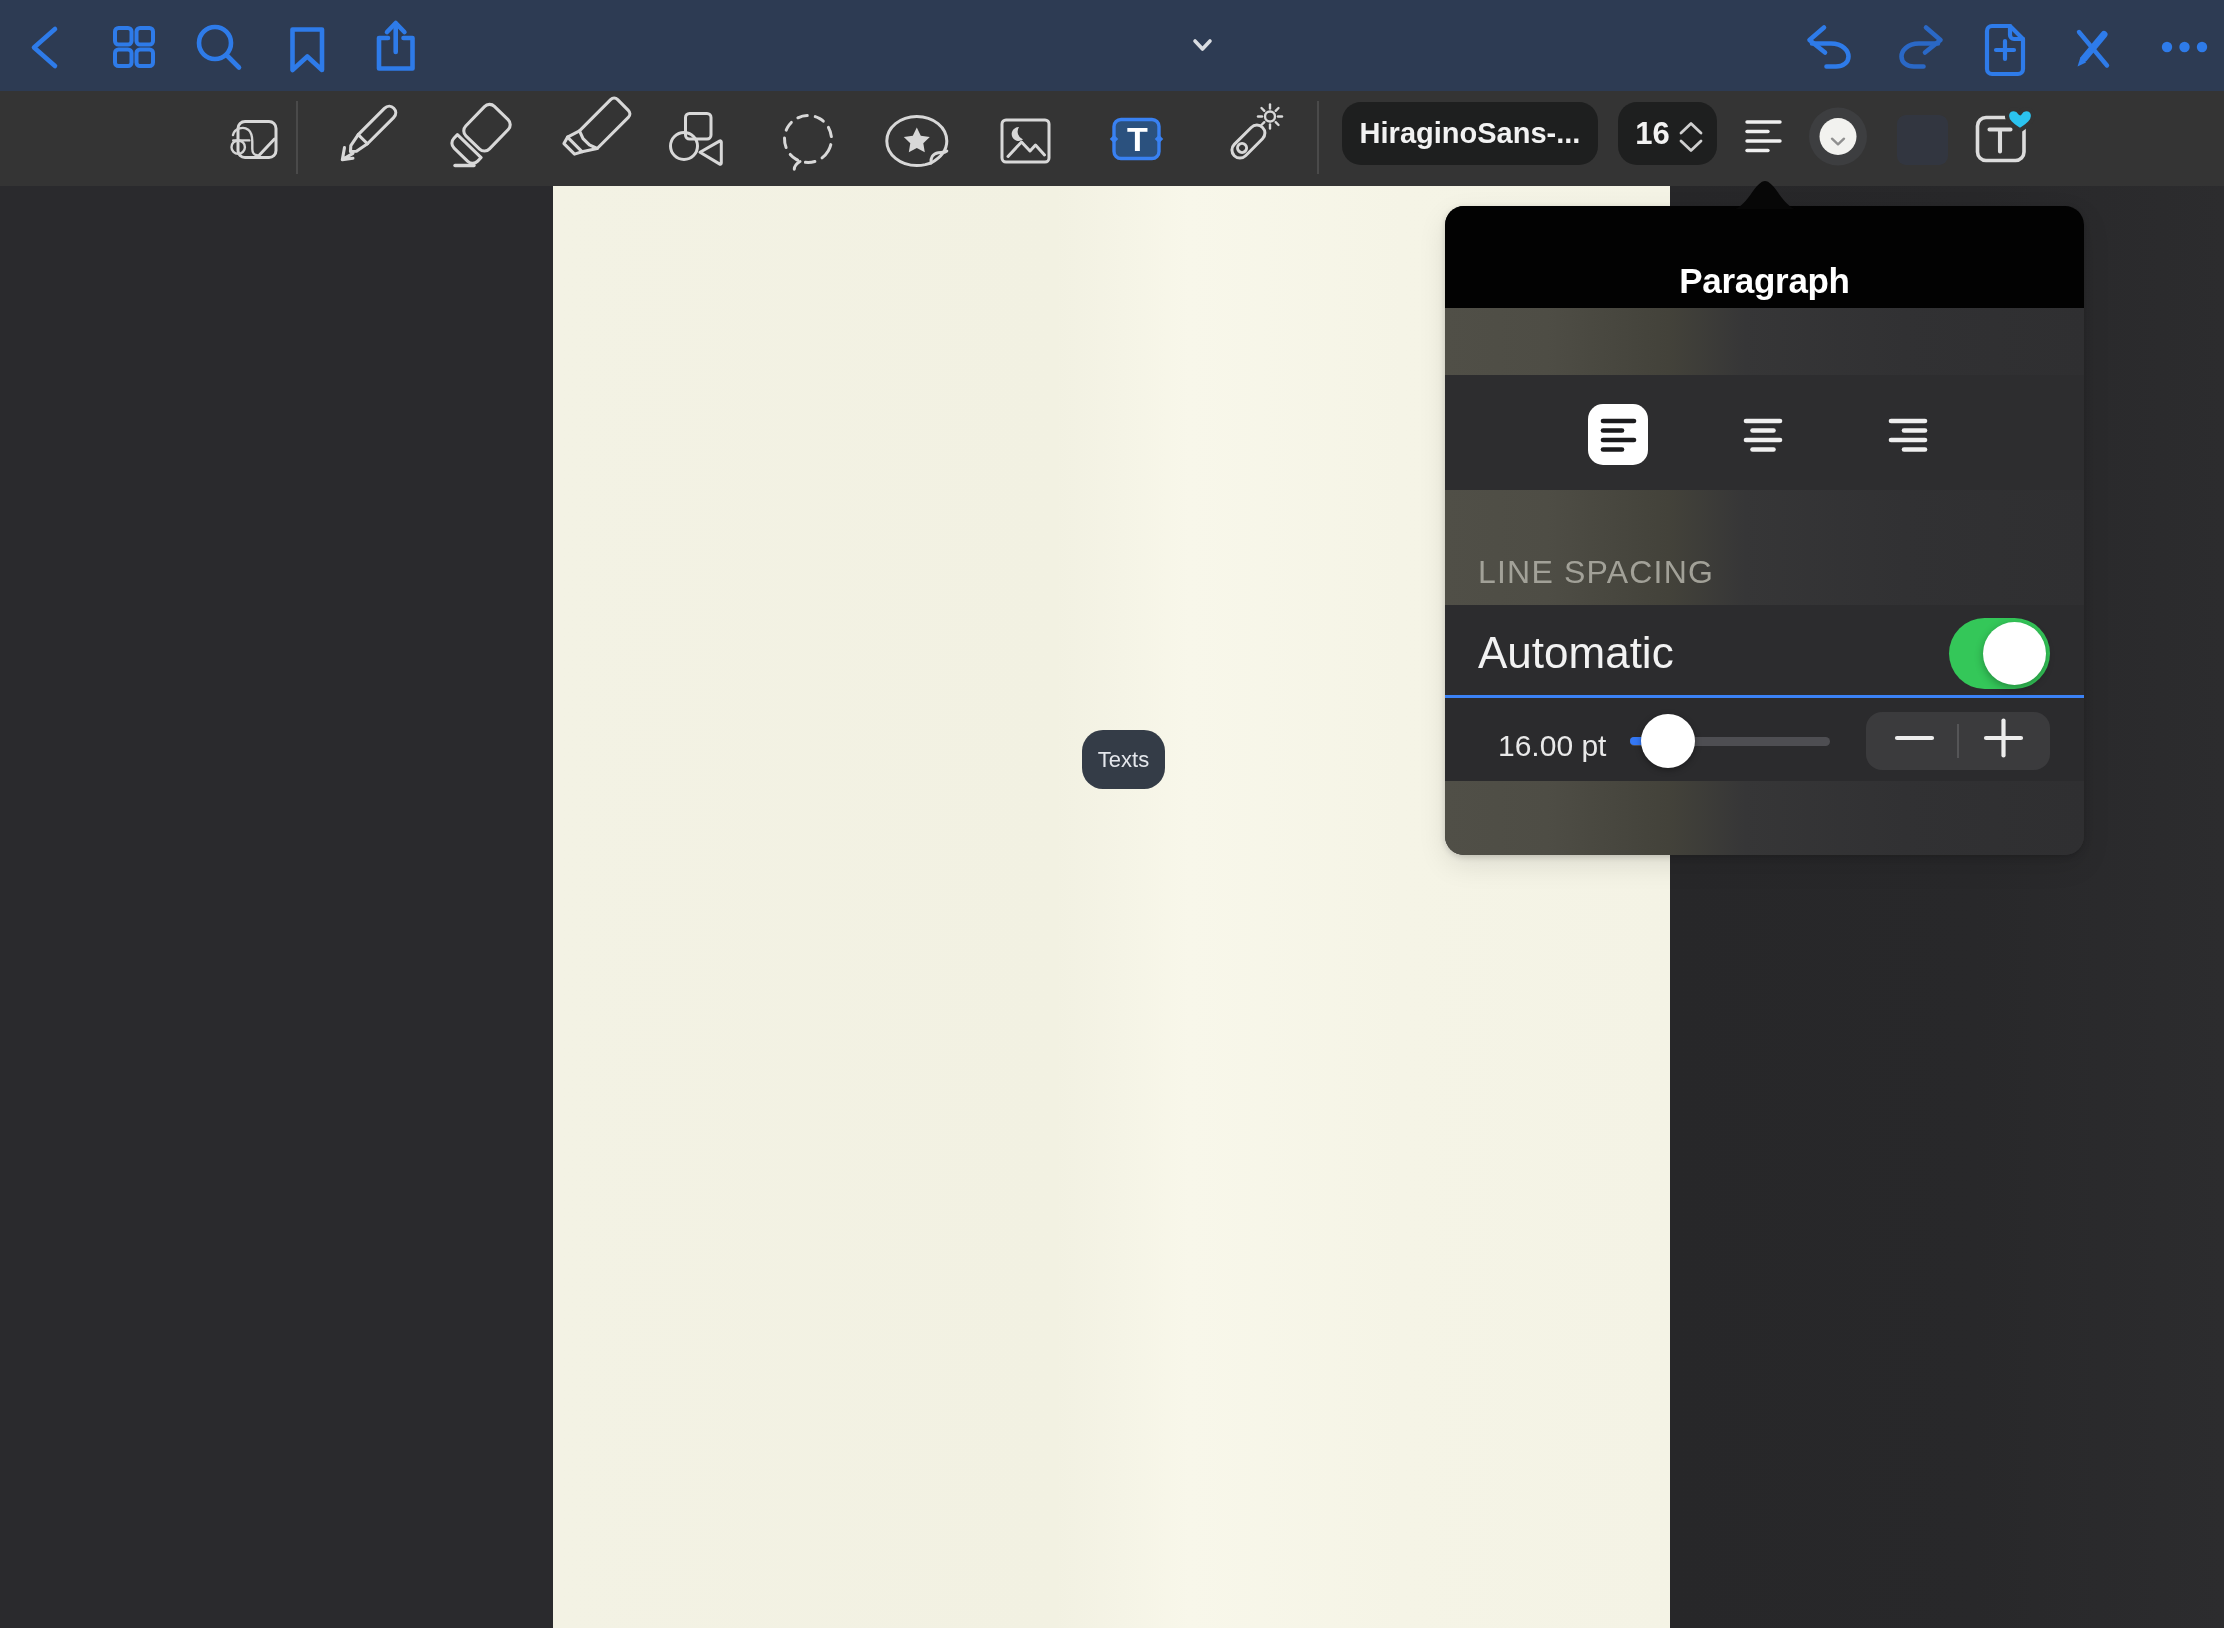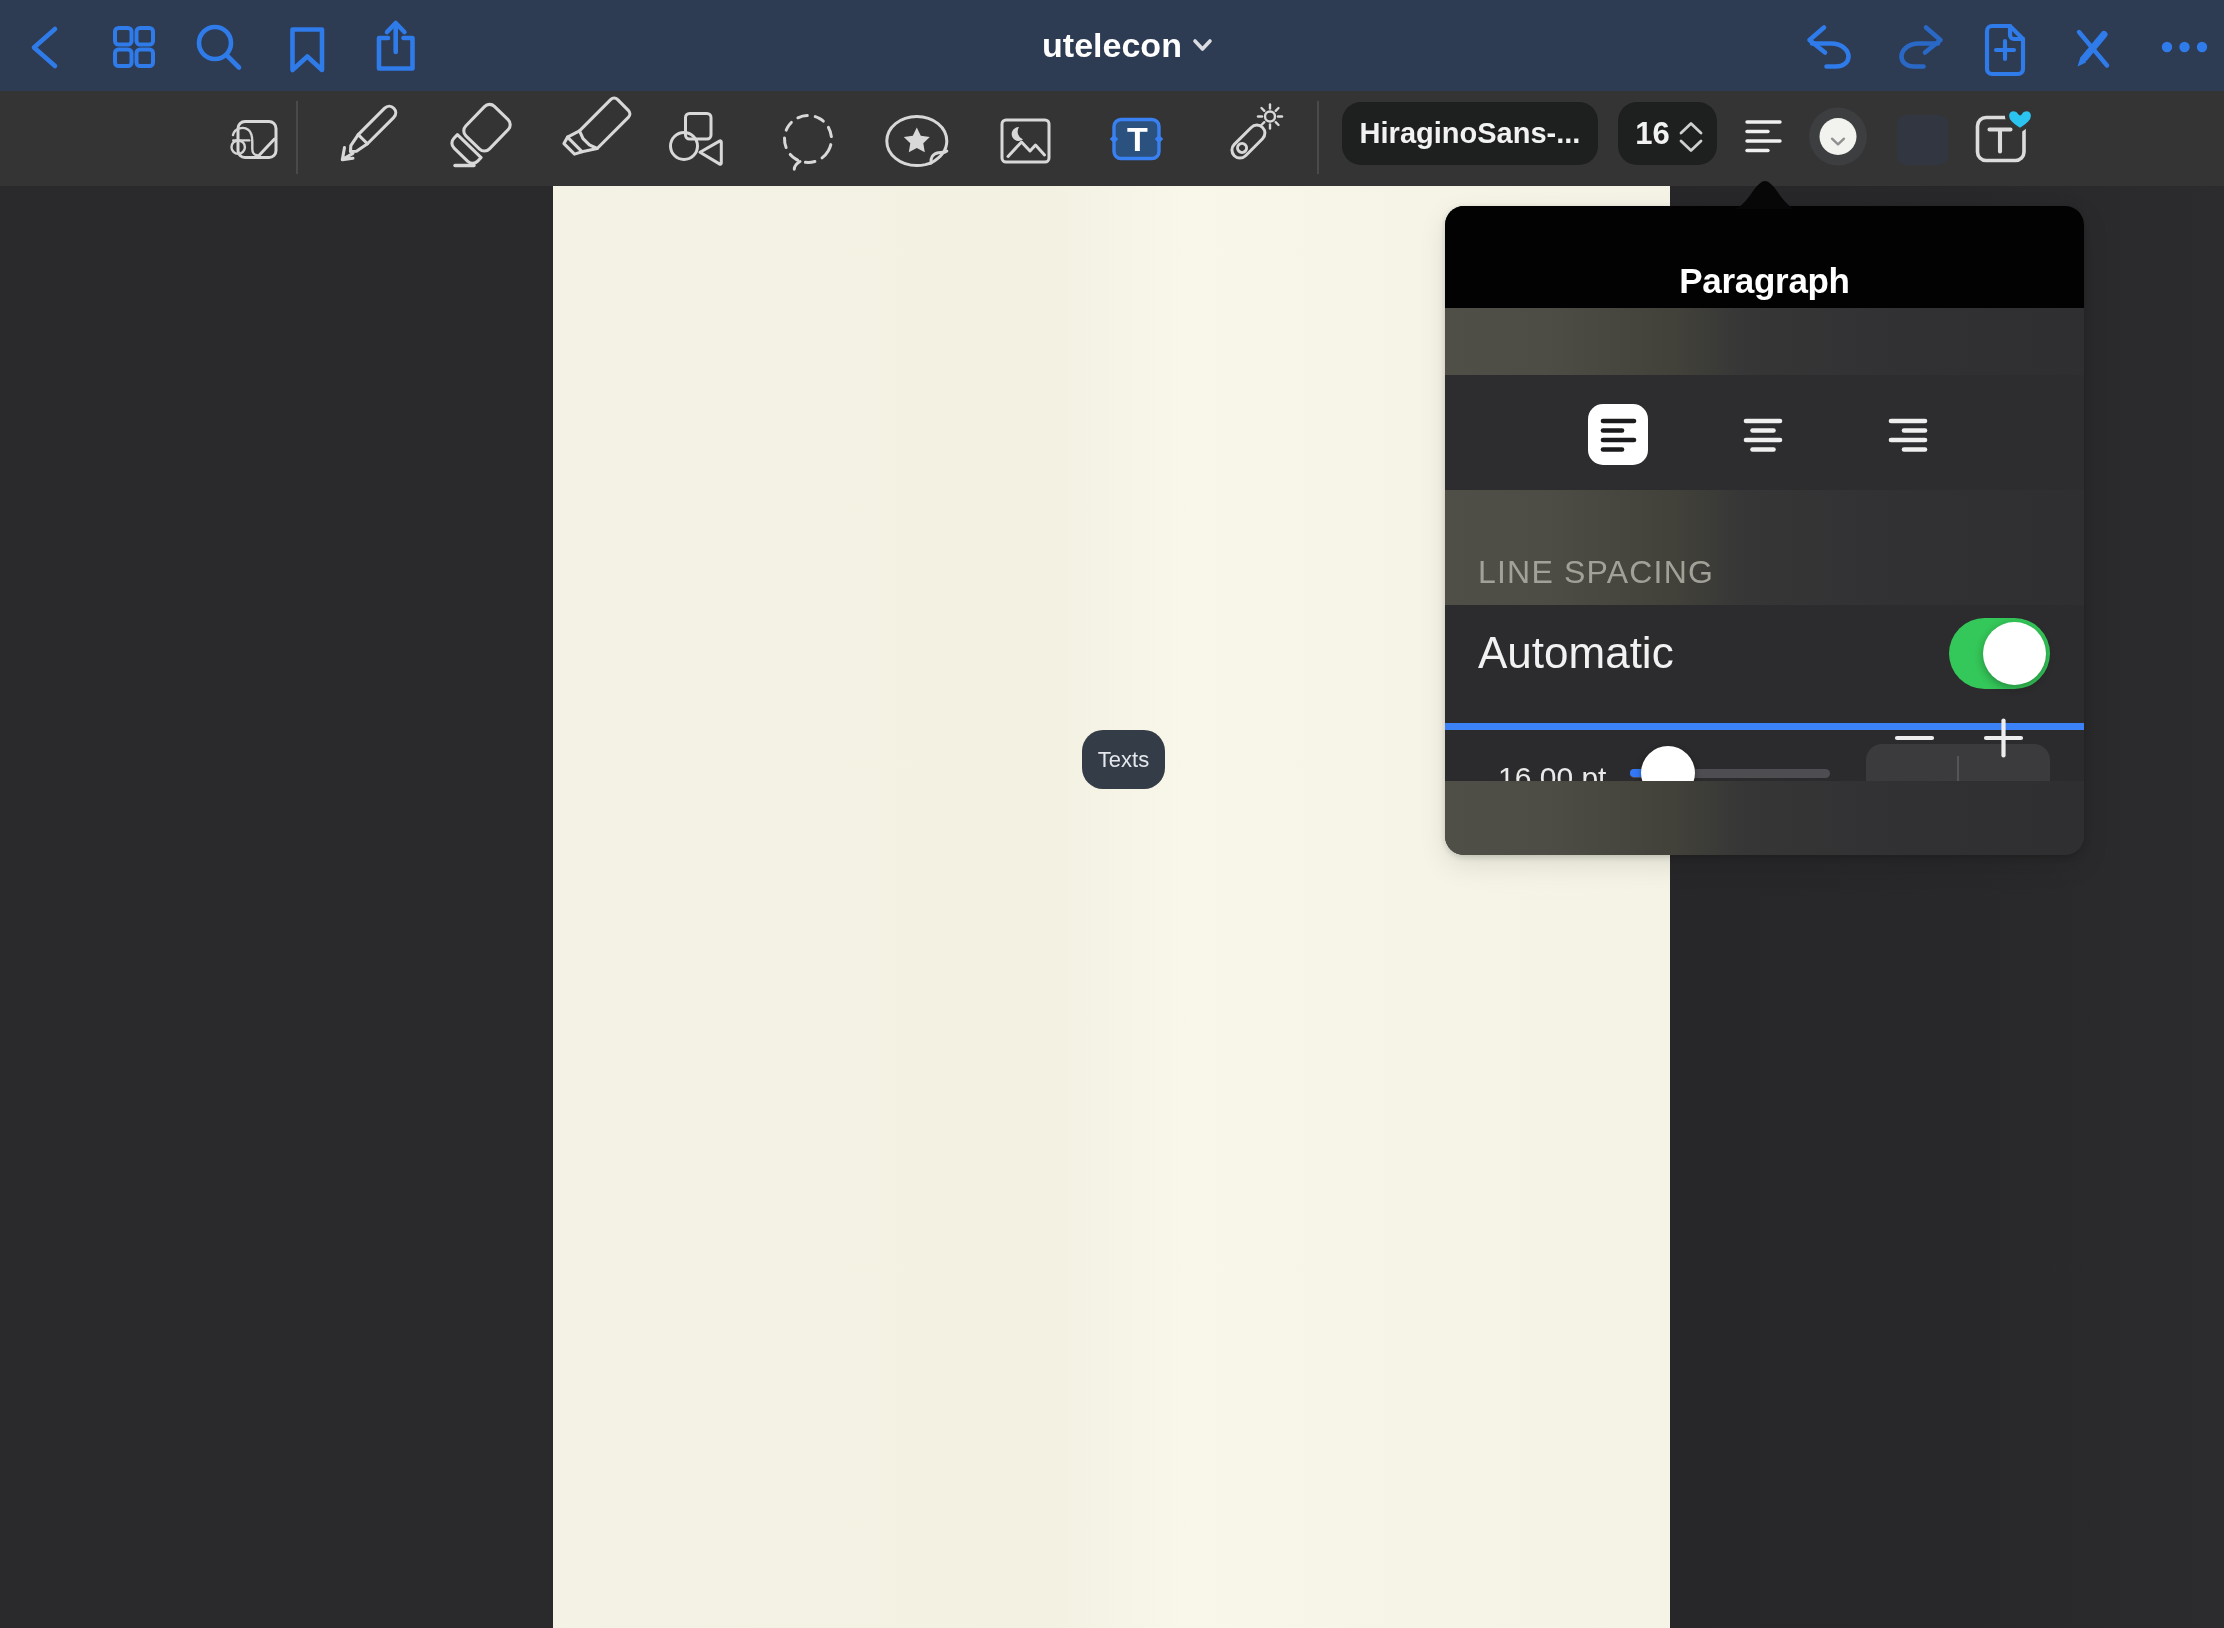--- a/index.html
+++ b/index.html
@@ -36,21 +36,21 @@
   #pheader { top:0; height:102px; background:#020202; color:#FFFFFF; }
   #pheader span { display:block; text-align:center; font-size:35px; font-weight:600; line-height:102px; letter-spacing:-0.3px;margin-top:24px; }
   #spA { top:102px; height:67px;
     background:linear-gradient(90deg,#504F47 0%,#4E4D45 16%,#43423A 35%,#363637 47%,#313133 72%,#2F2F31 100%); }
   #alignrow { top:169px; height:115px; background:#2D2D2F; }
   #spB { top:284px; height:115px;
     background:linear-gradient(90deg,#504F47 0%,#4E4D45 16%,#43423A 35%,#363637 47%,#313133 72%,#2F2F31 100%); }
   #spB .lbl { position:absolute; left:33px; bottom:14px; color:#A2A198; font-size:32px; letter-spacing:1.2px; }
   #autorow { top:399px; height:90px; background:#2C2C2E; color:#F2F2F2; }
   #autorow .txt { position:absolute; left:33px; top:23px; font-size:44px; }
-  #sliderrow { top:517px; height:86px; background:#2B2B2D; border-top:7px solid #3b82f6; }
+  #sliderrow { top:489px; height:86px; background:#2B2B2D; border-top:3px solid #3b82f6; }
   #sliderrow .val { position:absolute; left:53px; top:31px; font-size:30px; color:#E9E9E9; }
   #spC { top:575px; height:74px;
     background:linear-gradient(90deg,#504F47 0%,#4E4D45 16%,#43423A 35%,#363637 47%,#313133 72%,#2F2F31 100%); }
 
   
   #toggle { position:absolute; left:504px; top:13px; width:101px; height:71px;
     background:#34C759; border-radius:36px; }
   #toggle .knob { position:absolute; right:4px; top:4px; width:63px; height:63px;
     background:#FFFFFF; border-radius:50%; box-shadow:0 3px 8px rgba(0,0,0,0.3); }
 
@@ -62,21 +62,20 @@
 
   
   #stepper { position:absolute; left:421px; top:14px; width:184px; height:58px;
     background:#3B3B3D; border-radius:16px; }
   #stepper .sdiv { position:absolute; left:91px; top:12px; width:2px; height:34px; background:#555557; }
 </style>
 </head>
 <body>
 <div id="stage">
   <div id="topbar"></div>
-  <div id="title">utelecon</div>
   <div id="toolbar"></div>
   <div class="chip" style="left:1342px; top:102px; width:256px; font-size:29px;">HiraginoSans-...</div>
   <div class="chip" style="left:1618px; top:102px; width:99px; font-size:31px; padding-right:30px;">16</div>
   <div id="cleft"></div>
   <div id="paper"></div>
   <div id="cright"></div>
   <div id="textsbox">Texts</div>
 
   <div id="pop">
     <div class="row" id="pheader">

